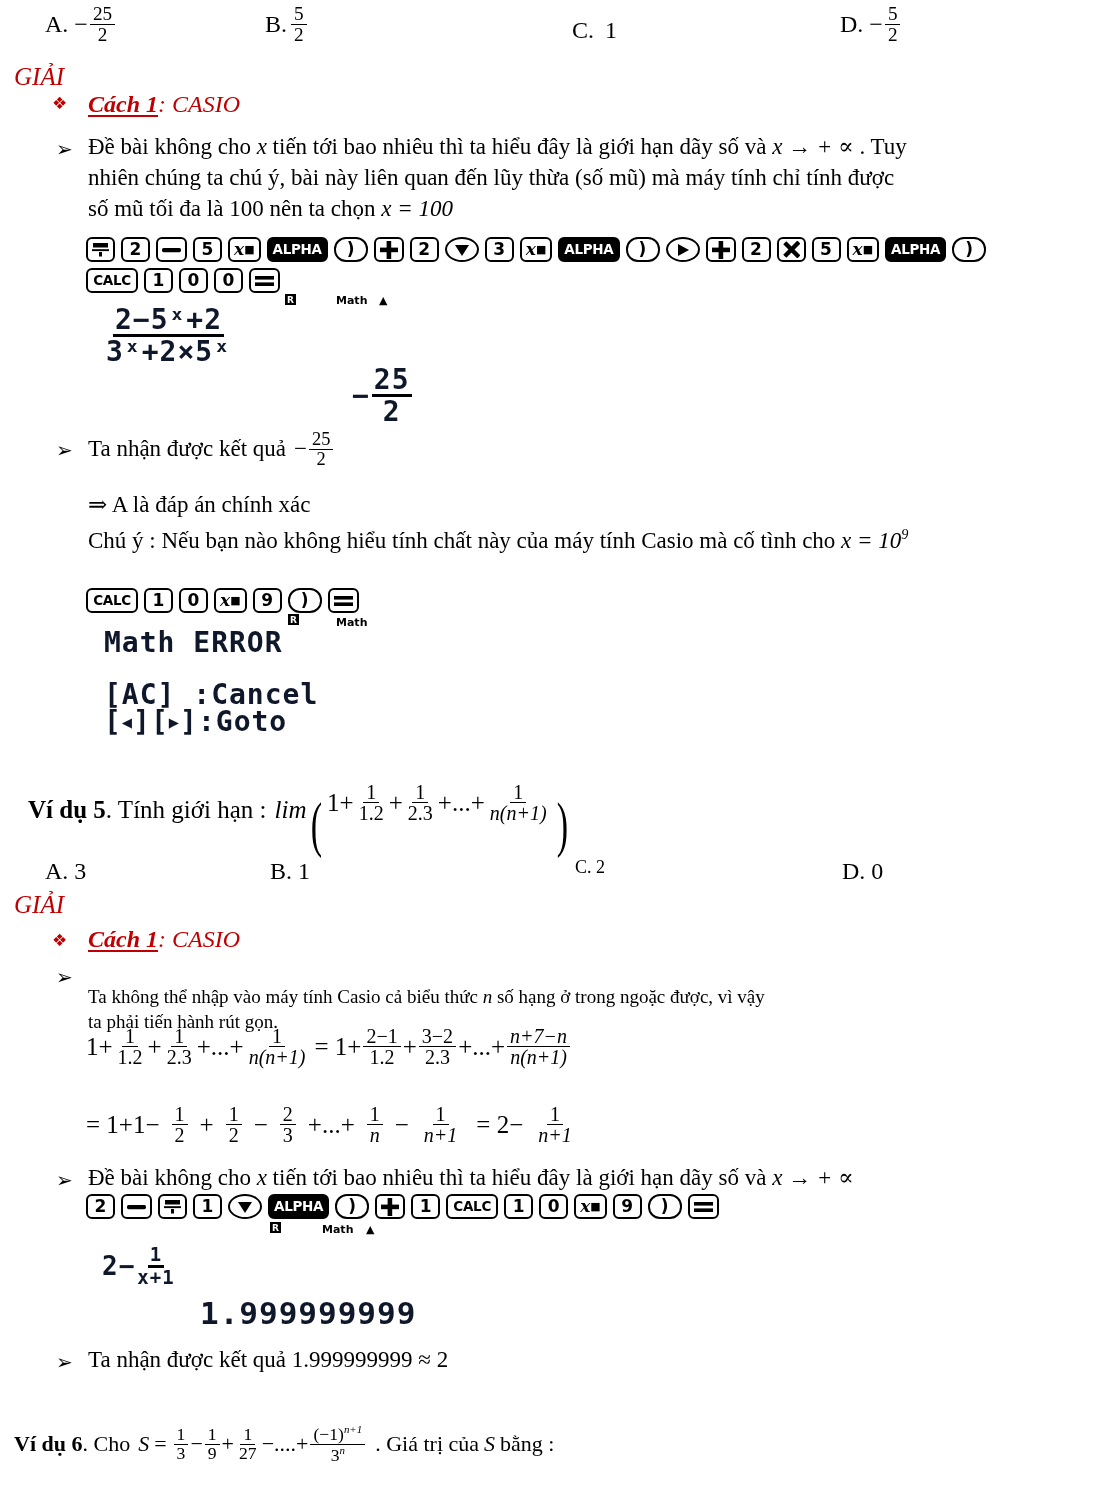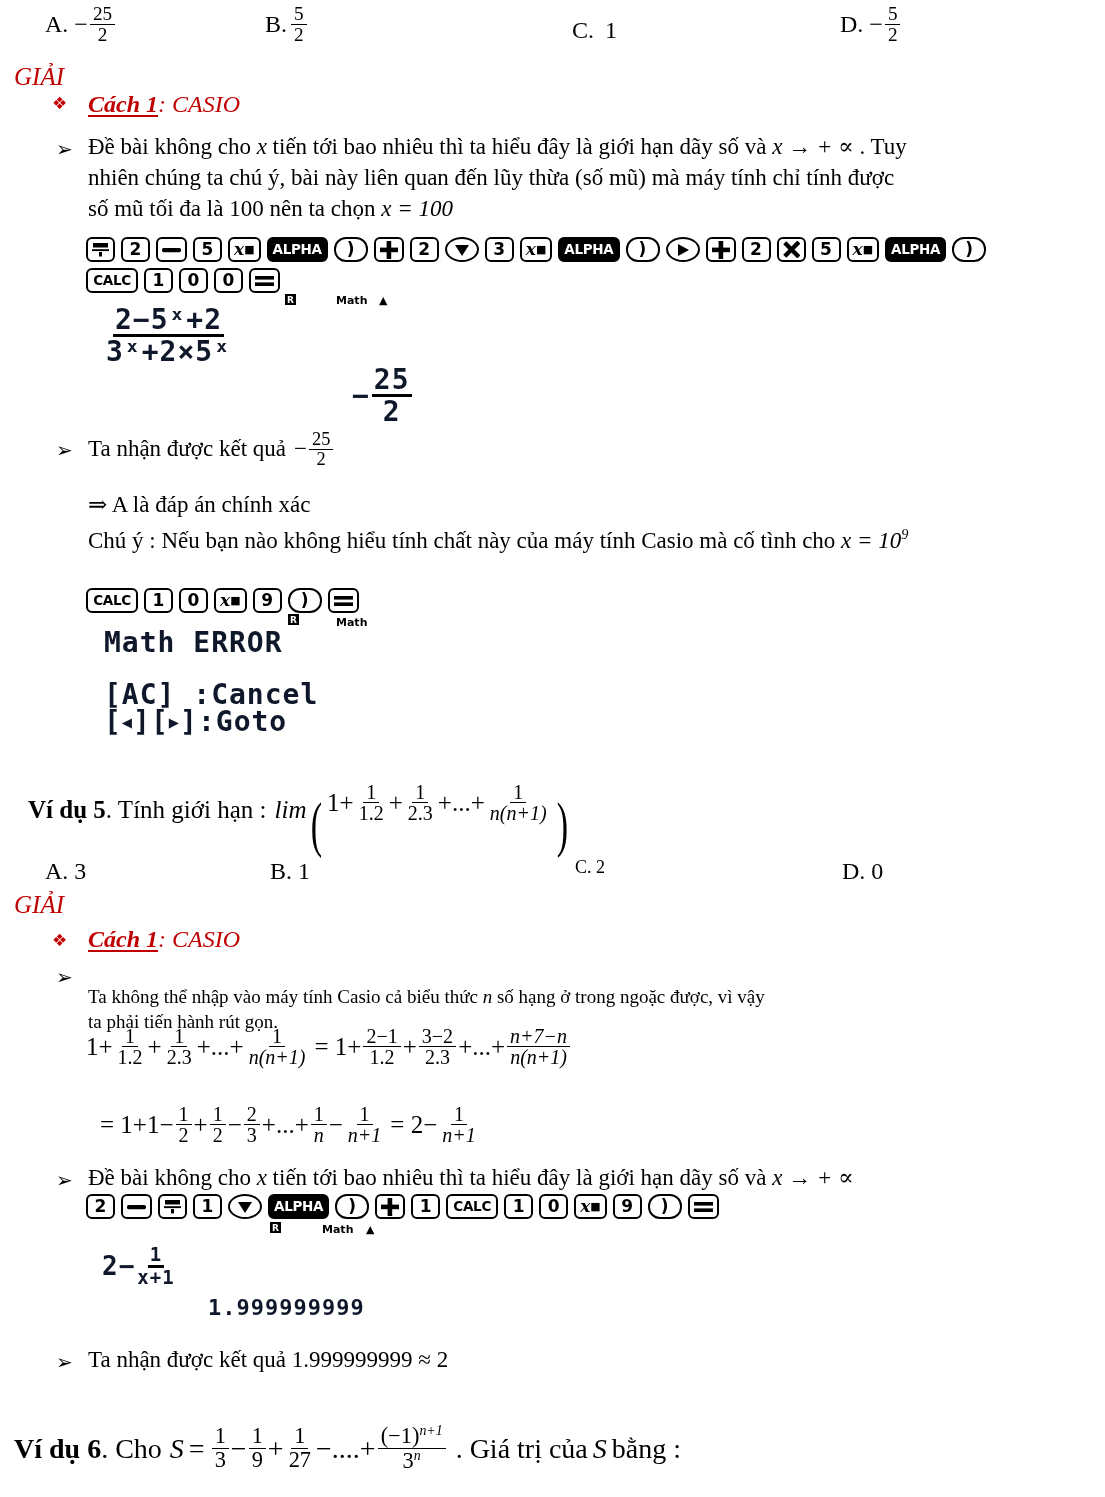--- a/index.html
+++ b/index.html
@@ -358,21 +358,21 @@
       <span class="num">3−2</span>
       <span class="den">2.3</span>
     </span>
     <span>+...+</span>
     <span class="frac">
       <span class="num ital">n+7−n</span>
       <span class="den ital">n(n+1)</span>
     </span>
   </div>
 
-  <div class="mexpr" style="left:100px;top:1104px;">
+  <div class="mexpr" style="left:86px;top:1104px;gap:10px;">
     <span>= 1+1−</span>
     <span class="frac">
       <span class="num">1</span>
       <span class="den">2</span>
     </span>
     <span>+</span>
     <span class="frac">
       <span class="num">1</span>
       <span class="den">2</span>
     </span>
@@ -454,26 +454,26 @@
   <div class="tinyind" style="left:366px;top:1223px;">▲</div>
 
   <div class="lcd lcd-mid" style="left:102px;top:1245px;display:flex;align-items:center;">
     <span>2−</span>
     <span class="lcdfrac" style="font-size:19px;">
       <span class="n">1</span>
       <span class="d">x+1</span>
     </span>
   </div>
 
-  <div class="lcd" style="left:208px;top:1295px;font-size:22px;">1.999999999</div>
+  <div class="lcd" style="left:200px;top:1295px;font-size:31px;">1.999999999</div>
 
   <div class="arrowb" style="left:56px;top:1350px;">➢</div>
   <div class="abs txt" style="left:88px;top:1345px;font-size:23px;">Ta nhận được kết quả 1.999999999 ≈ 2</div>
 
-  <div class="abs" style="left:14px;top:1424px;display:flex;align-items:center;font-size:28px;text-align:right;">
+  <div class="abs" style="left:14px;top:1424px;display:flex;align-items:center;font-size:22px;text-align:right;">
     <span class="bold">Ví dụ 6</span>
     <span>. Cho</span>
     <span style="margin-left:8px;" class="ital">S</span>
     <span style="margin:0 5px;">=</span>
     <span class="frac">
       <span class="num">1</span>
       <span class="den">3</span>
     </span>
     <span>−</span>
     <span class="frac">

